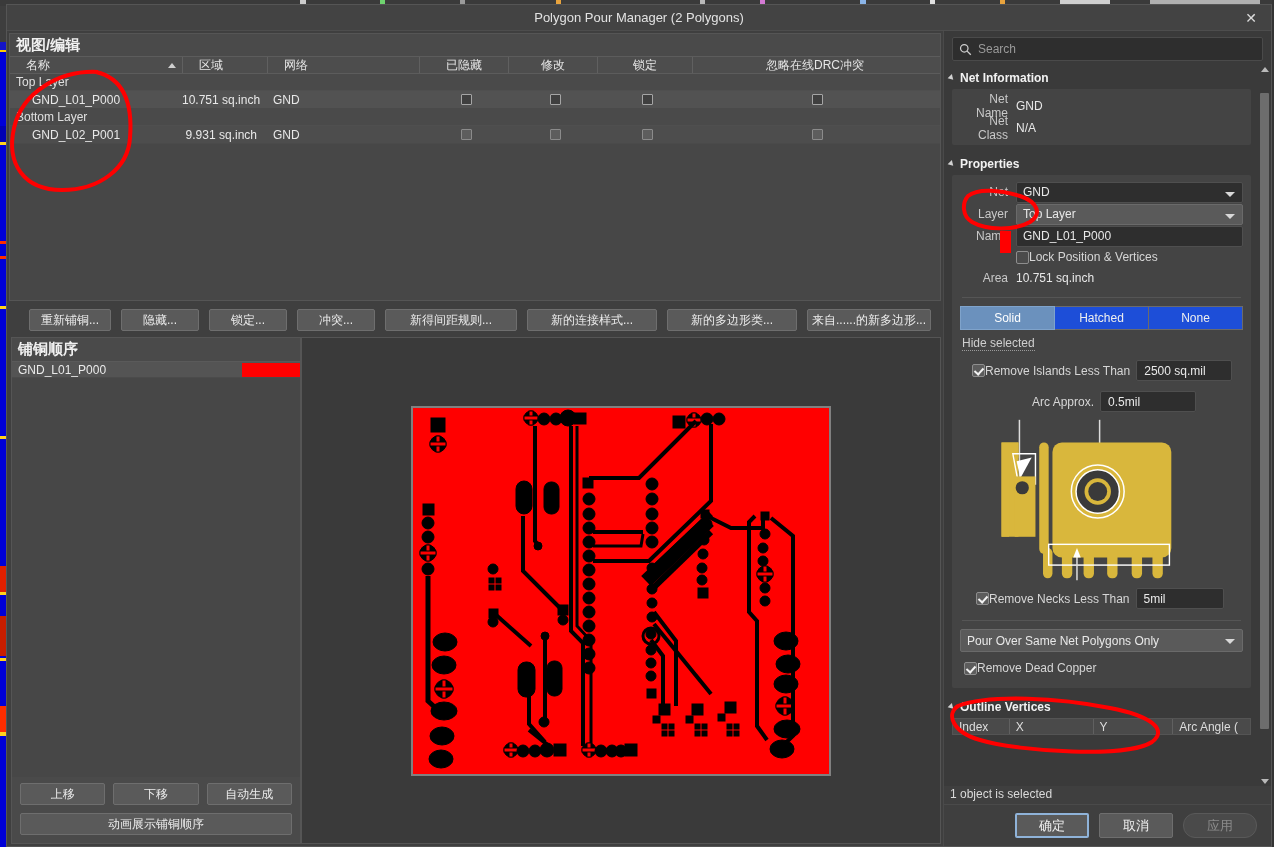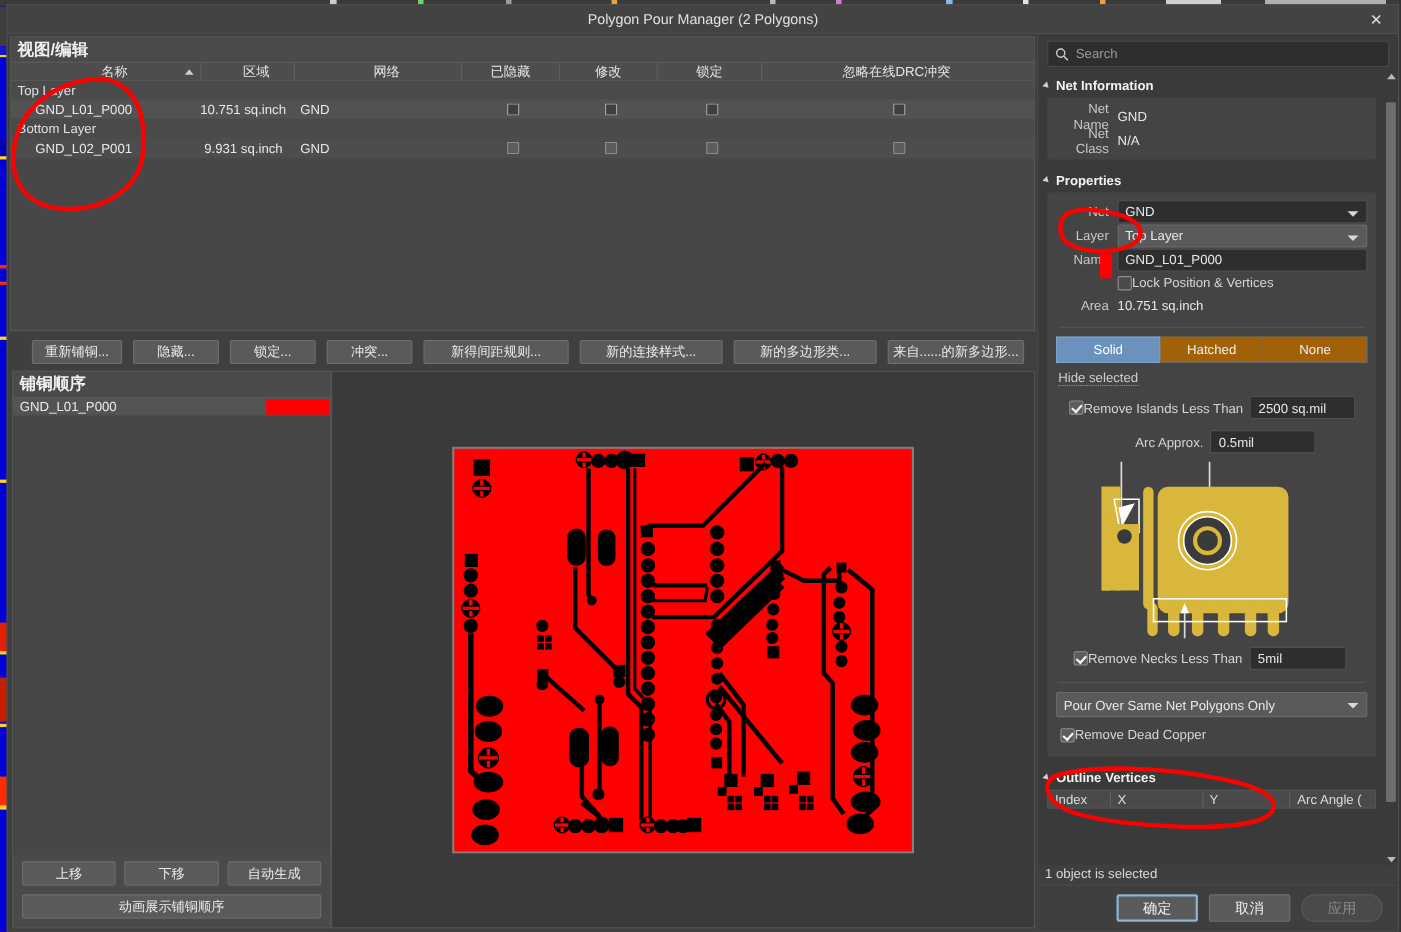--- a/index.html
+++ b/index.html
@@ -63,21 +63,21 @@
   .panel-head {
     height: 22px; padding: 2px 6px 0 6px;
     font-size: 15px; font-weight: bold; color: #f0f0f0;
   }
   .tbl { flex: 1; display: flex; flex-direction: column; background: #4a4a4a; }
   .tbl-head {
     display: flex; height: 18px; background: #4d4d4d;
     border-top: 1px solid #5c5c5c; border-bottom: 1px solid #5c5c5c;
     font-size: 12px; color: #e6e6e6;
   }
-  .th { position: relative; padding-left: 16px; line-height: 17px; overflow: hidden; white-space: nowrap; text-align: center; }
+  .th { position: relative; padding-left: 16px; line-height: 17px; overflow: hidden; white-space: nowrap; }
   .th + .th { border-left: 1px solid #606060; }
   .th.center { text-align: center; padding-left: 0; }
   .th .sortarrow {
     position: absolute; right: 6px; top: 6px;
     width: 0; height: 0;
     border-left: 4px solid transparent; border-right: 4px solid transparent;
     border-bottom: 5px solid #cfcfcf;
   }
   .tbl-body { flex: 1; background: #474747; }
   .grp-row {
@@ -195,21 +195,21 @@
   .cbox.checked::after {
     content: ""; position: absolute; left: 3px; top: 1px;
     width: 4px; height: 7px; border: solid #f2f2f2;
     border-width: 0 2px 2px 0; transform: rotate(42deg);
   }
   .cbox.empty { background: #4b4b4b; }
 
   .segbar { display: flex; margin: 4px 0 2px 0; }
   .seg {
     flex: 1; height: 24px; line-height: 23px; text-align: center;
-    background: #a16207; border: 1px solid #6b6b6b; color: #efefef; font-size: 12px;
+    background: #1d4ed8; border: 1px solid #6b6b6b; color: #efefef; font-size: 12px;
     cursor: pointer;
   }
   .seg + .seg { border-left: 0; }
   .seg.active { background: #6b91bd; border-color: #7fa3cb; color: #fff; }
 
   .hidelink {
     color: #cfcfcf; font-size: 12px; margin: 4px 0 6px 2px;
     border-bottom: 1px dotted #9a9a9a; display: inline-block; cursor: pointer;
   }
   .numinput {

